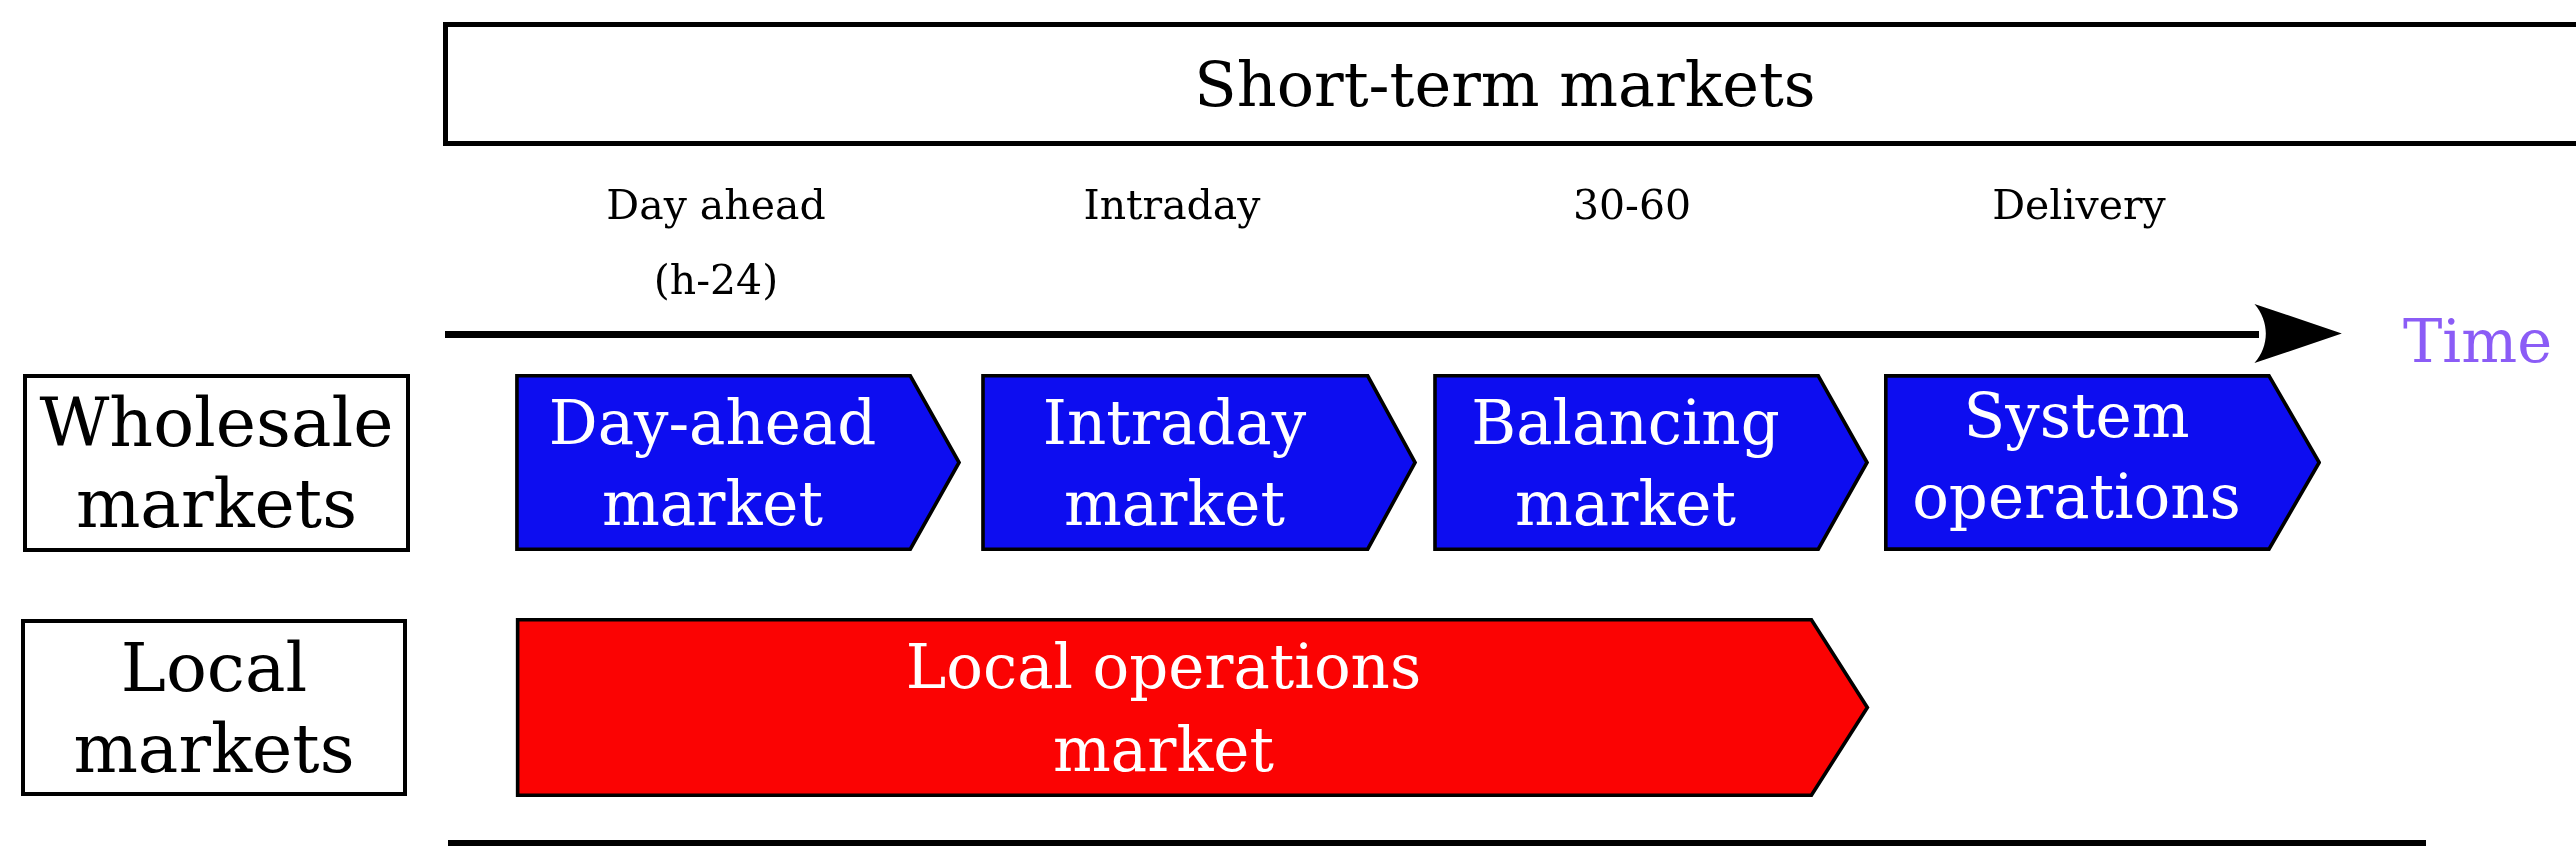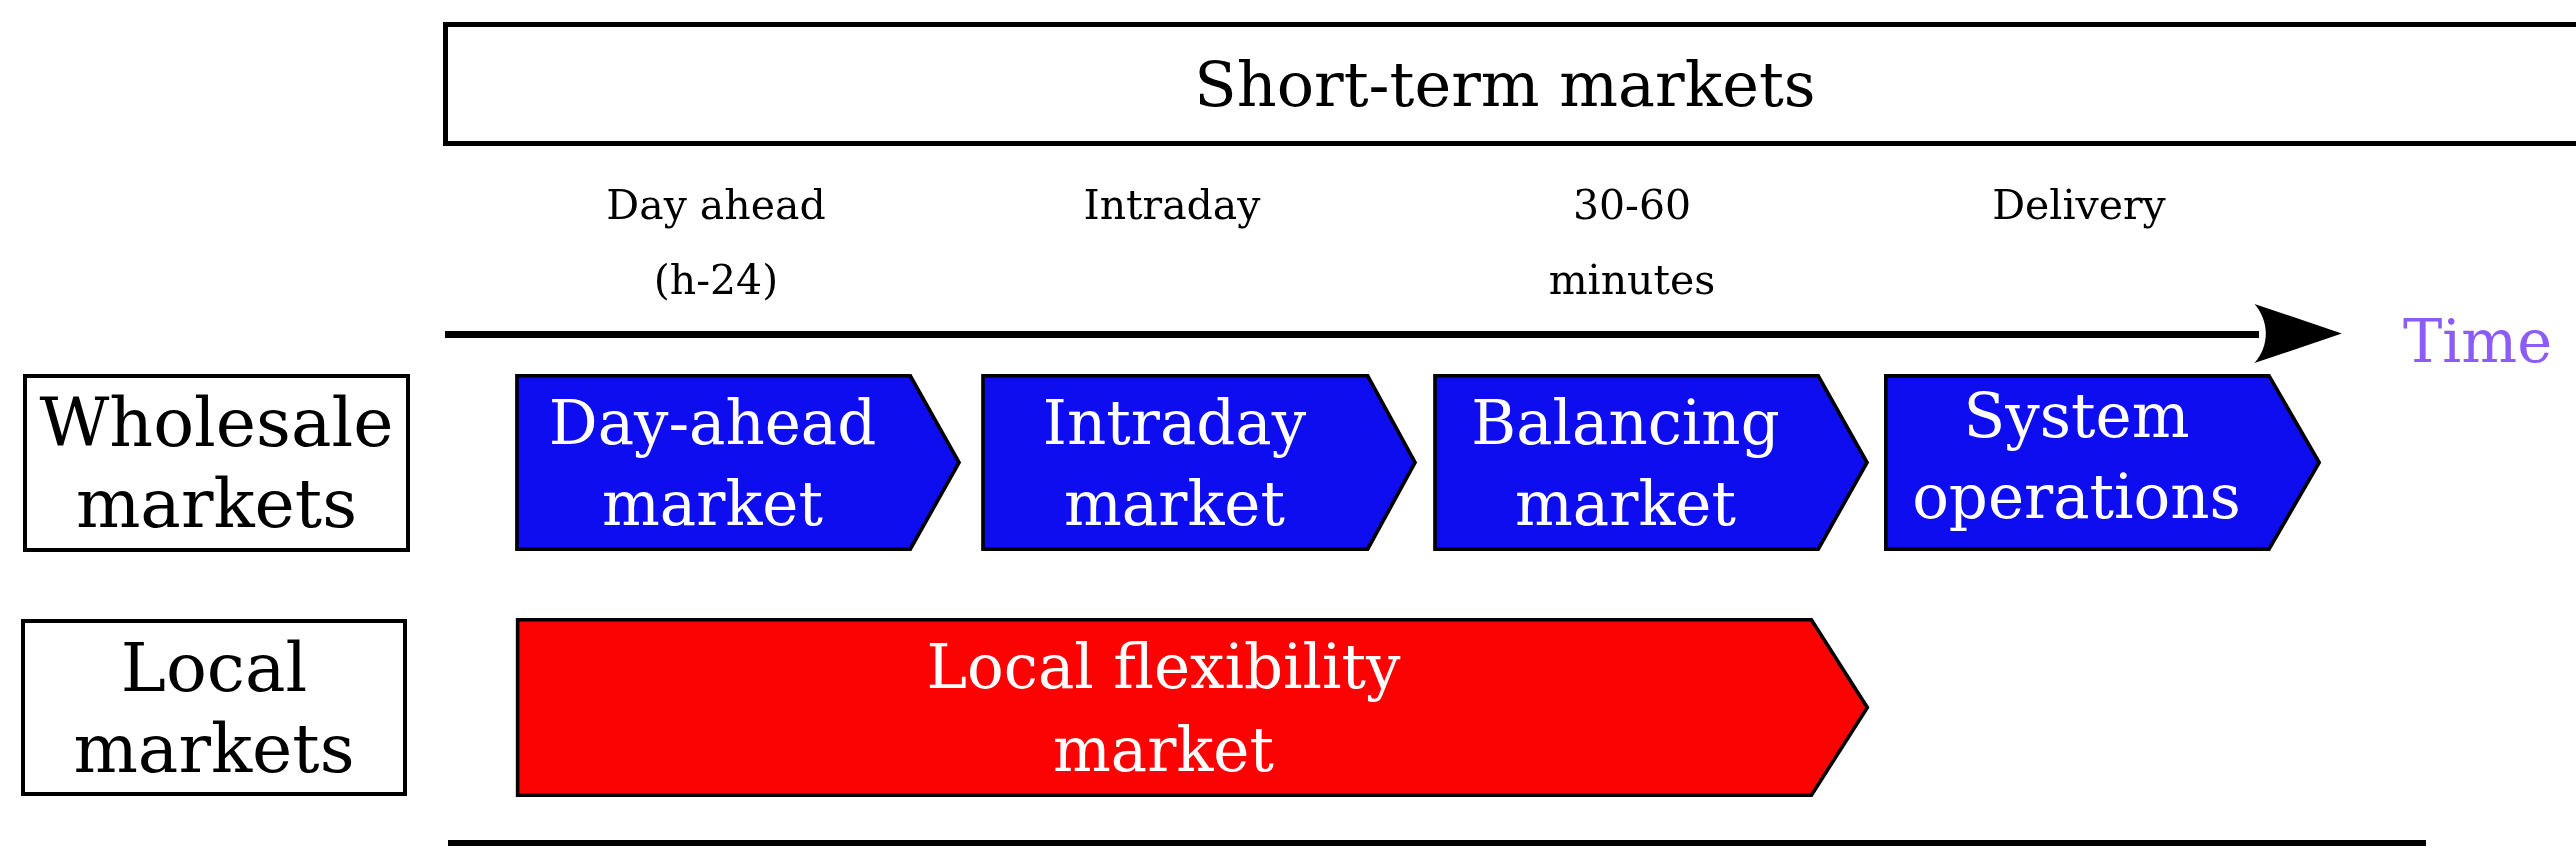--- a/index.html
+++ b/index.html
@@ -66,21 +66,20 @@
   <div class="stage-label" style="left:463px;">
     <div>Day ahead</div>
     <div>(h-24)</div>
   </div>
   <div class="stage-label" style="left:919px;">
     <div>Intraday</div>
     <div></div>
   </div>
   <div class="stage-label" style="left:1379px;">
     <div>30-60</div>
-    <div>minutes</div>
   </div>
   <div class="stage-label" style="left:1826px;">
     <div>Delivery</div>
     <div></div>
   </div>
 
   <div class="time-shaft"></div>
   <svg class="time-head" width="93" height="65" viewBox="0 0 128 90">
     <path d="M3,4 L124,45 L3,86 C24,62 24,28 3,4 Z" fill="#000"></path>
   </svg>
@@ -134,21 +133,21 @@
   <div class="row-box local">
     <div>Local</div>
     <div>markets</div>
   </div>
 
   <div class="chev red">
     <svg width="1355" height="179" viewBox="0 0 1875 248">
       <polygon points="2.5,2.5 1795,2.5 1872.5,124 1795,245.5 2.5,245.5" stroke="#000" stroke-width="5" fill="#fb0303"></polygon>
     </svg>
     <div class="chev-text tr">
-      <div>Local flexibility</div>
+      <div>Local operations</div>
       <div>market</div>
     </div>
   </div>
 
   <div class="bottom-line"></div>
 
 </div>
 
 
 </body></html>

